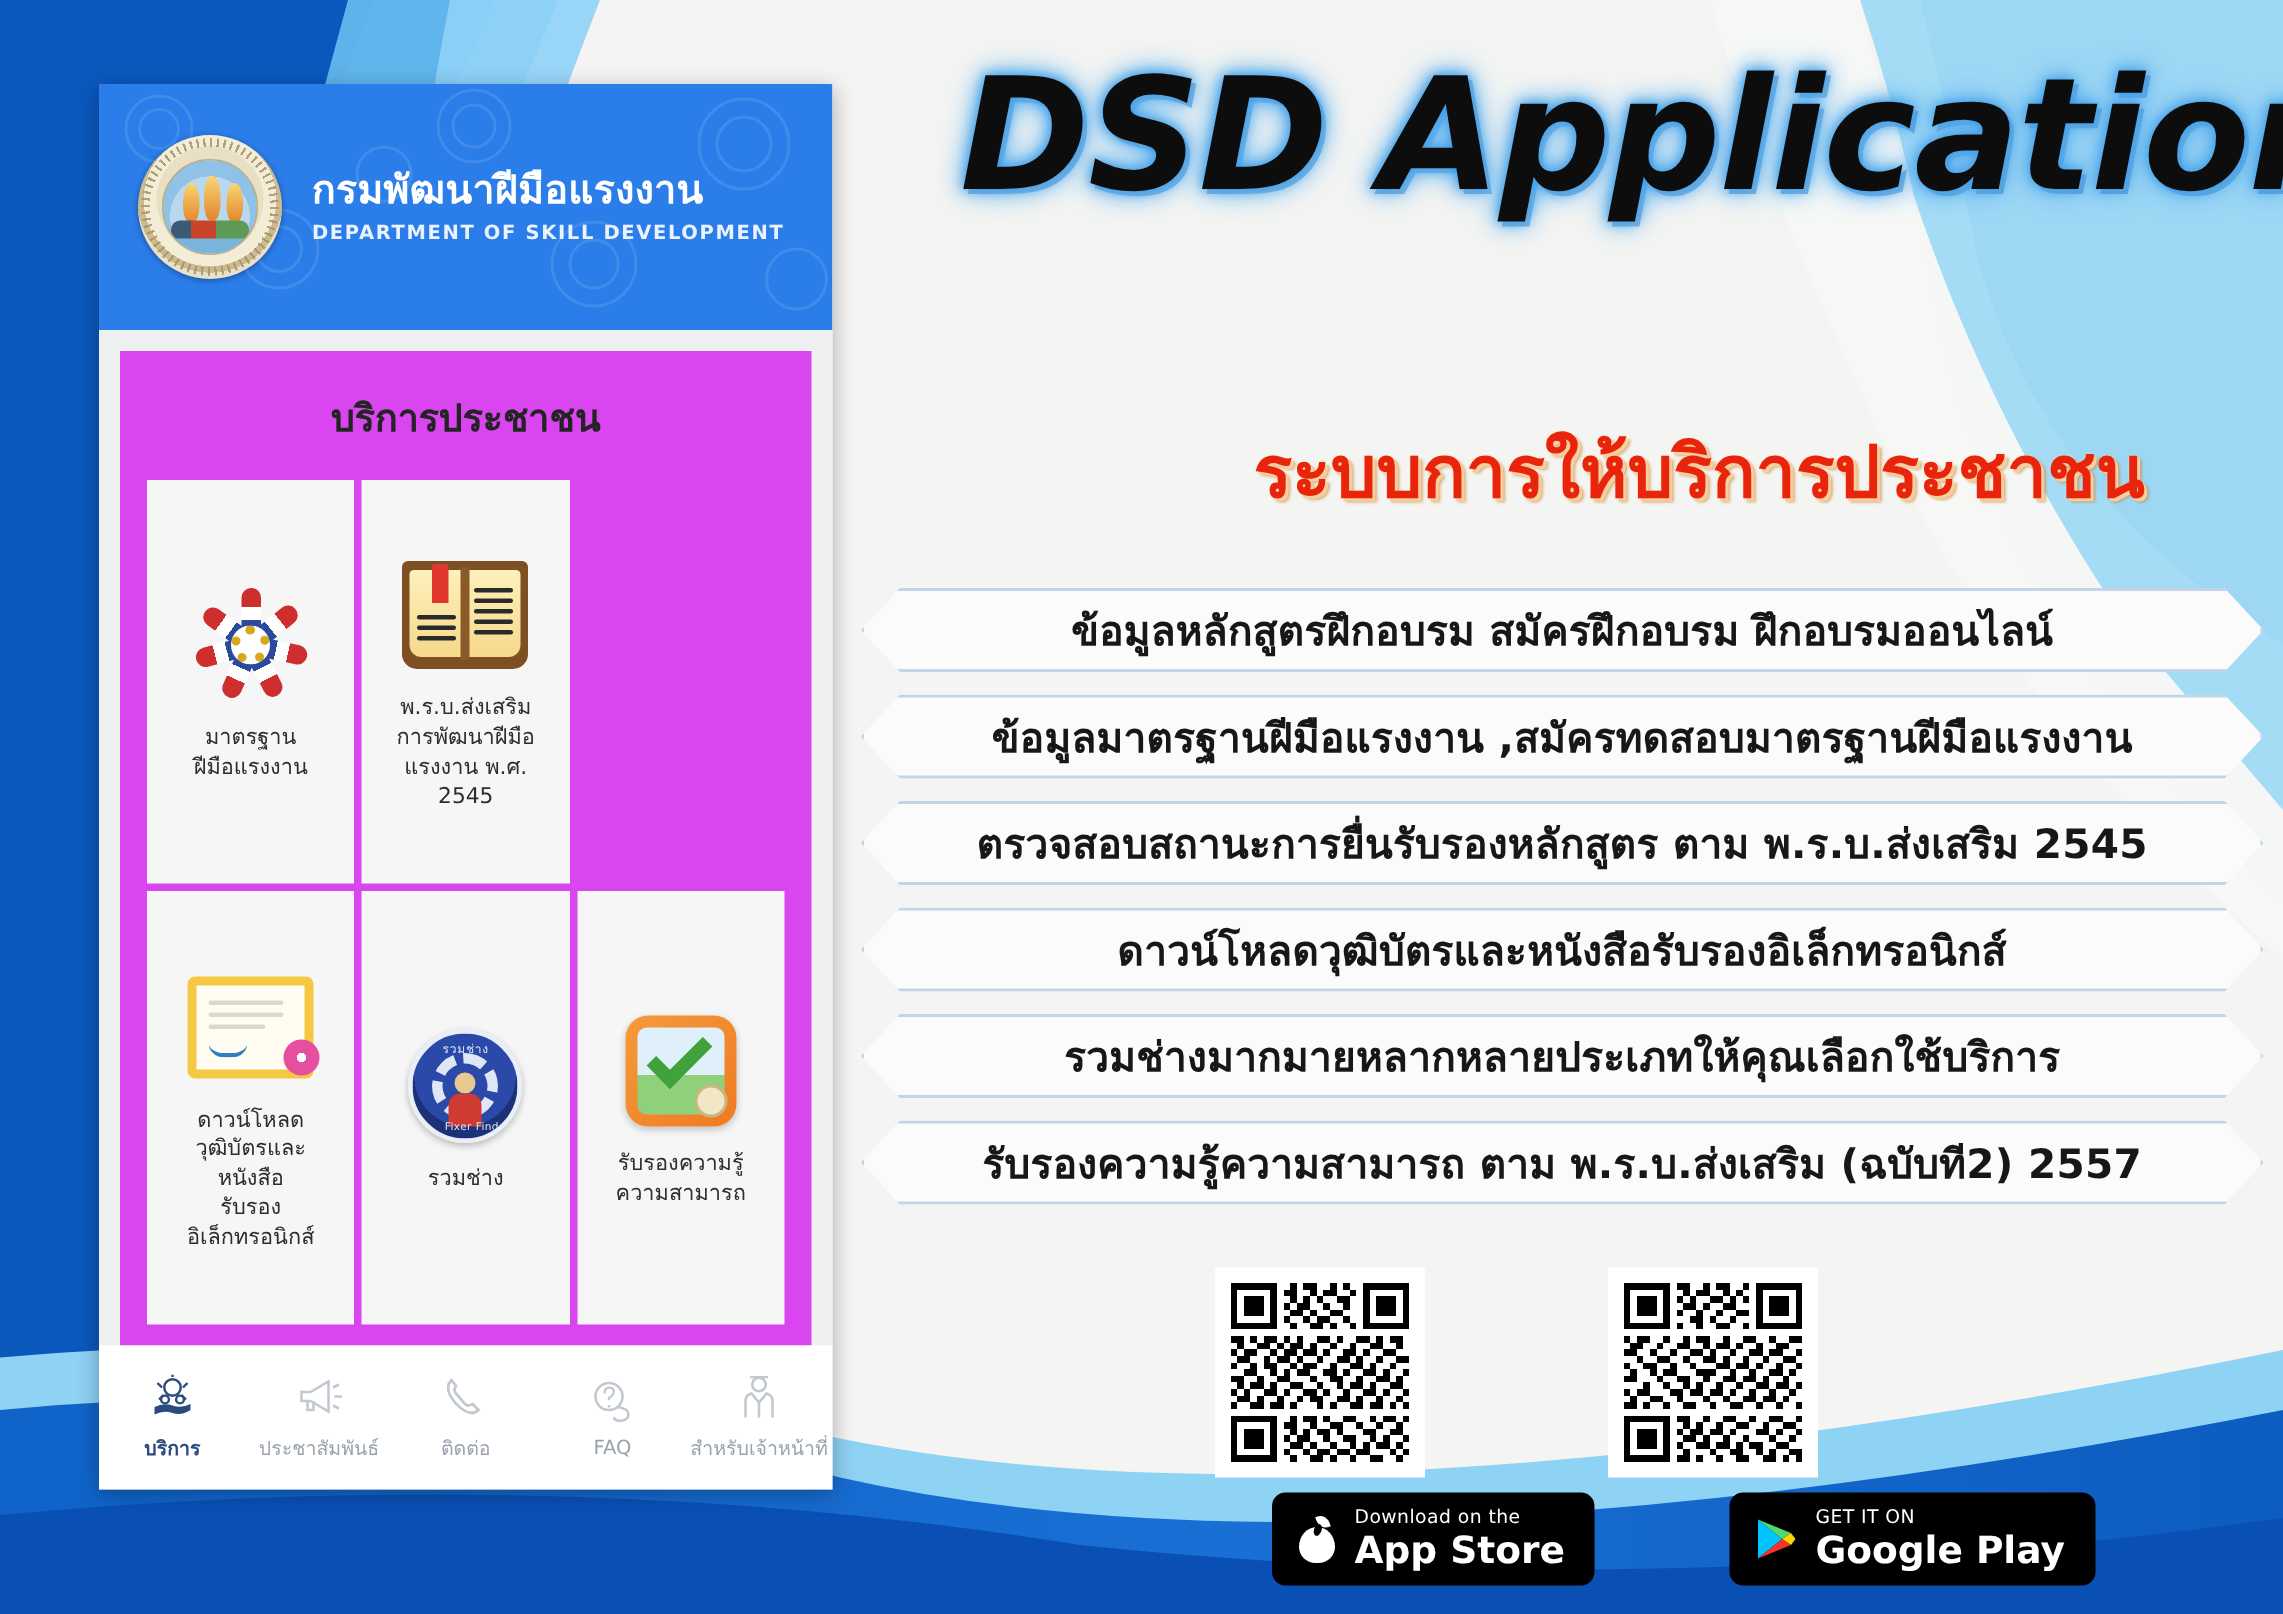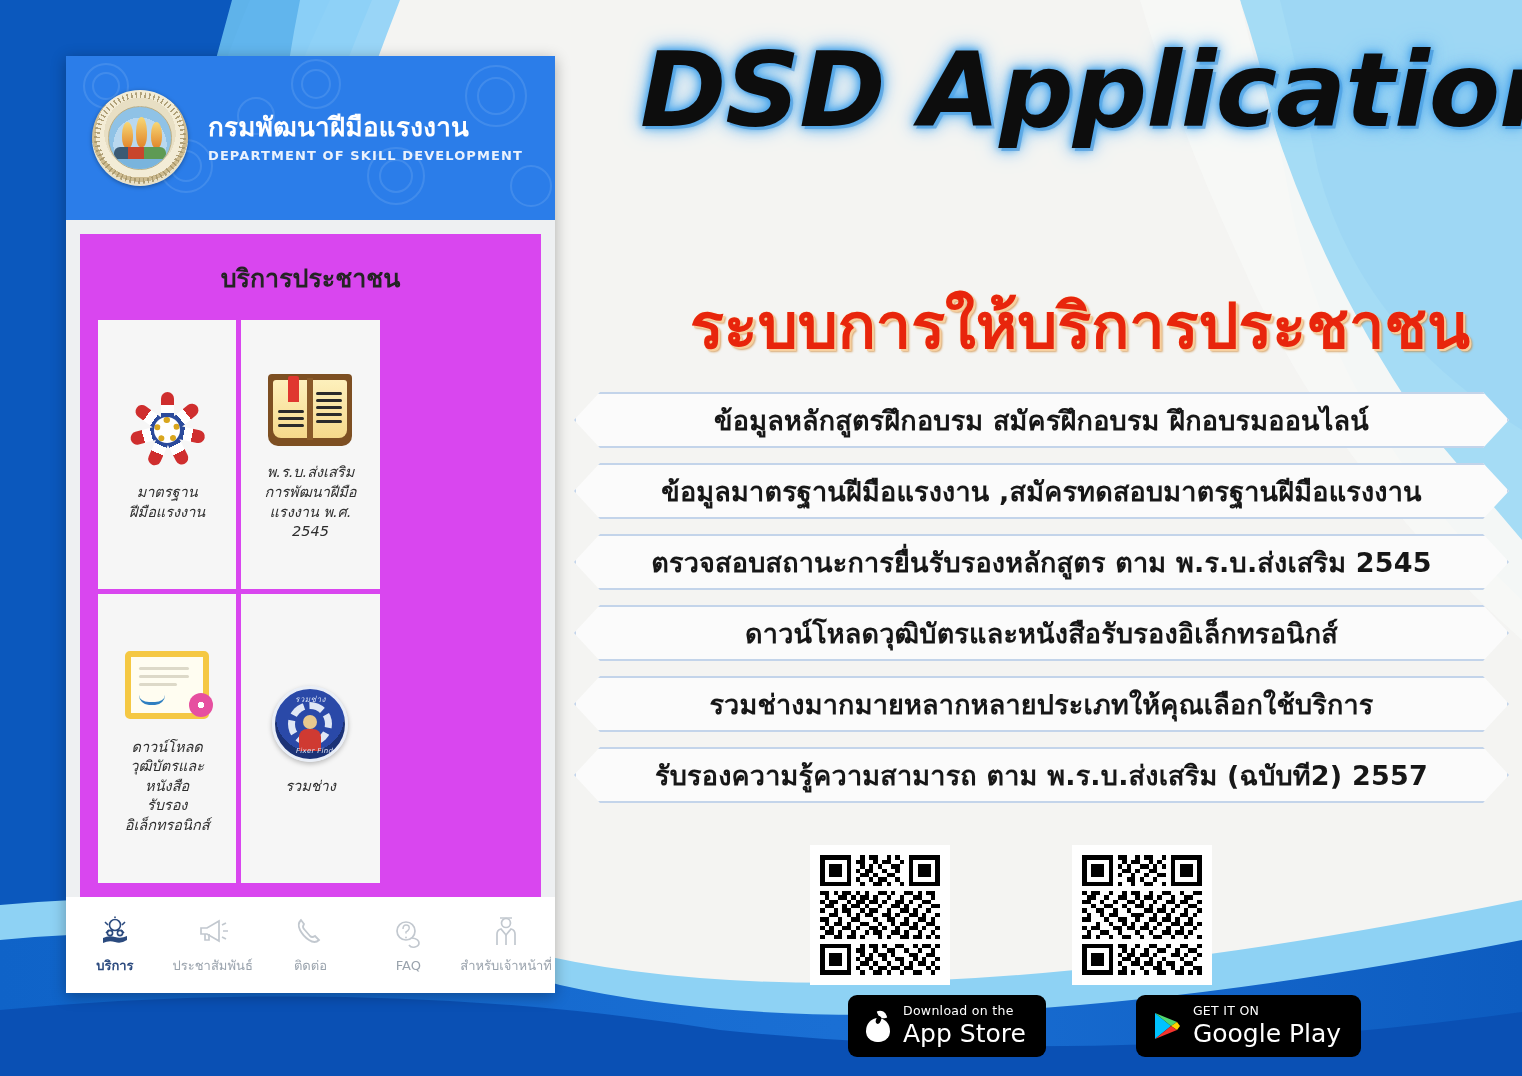--- a/index.html
+++ b/index.html
@@ -112,21 +112,20 @@
     display: grid; grid-template-columns: 1fr 1fr 1fr;
     gap: 5px; flex: 1 1 auto; min-height: 0;
   }
   .tile-row + .tile-row { margin-top: 5px; }
   .tile {
     background: #f6f6f6;
     display: flex; flex-direction: column;
     align-items: center; justify-content: center;
     padding: 10px 6px; gap: 10px;
     min-height: 0;
-    font-style: italic;
   }
   .tile .art { height: 86px; display:flex; align-items:center; justify-content:center; }
   .tile .lbl {
     font-size: 14.5px; color: #2e2e2e; text-align: center;
     line-height: 1.35; font-weight: 400;
   }
 
   
   .art-trainer { width: 86px; height: 82px; position: relative; }
   .art-trainer .board { position:absolute; right:0; top:6px; width:52px; height:48px; background:#f2f2f0; border:2px solid #e8e8e6;}
@@ -218,22 +217,22 @@
     position:absolute; left: 80px; top: 38px; width: 800px;
     font-size: 104px; font-weight: 700; font-style: italic;
     color: #0d0d0d; letter-spacing: -1px; line-height: 1;
     text-shadow:
       0 0 7px #3b9ce8, 0 0 14px #53aaec, 0 0 22px #7cc2f2,
       3px 3px 0 rgba(30,110,190,.55);
     white-space: nowrap;
   }
   #thai-sub {
     position:absolute; left: 130px; top: 276px; width: 740px;
-    text-align:left;
-    font-size: 63px; font-weight: 700;
+    text-align:right;
+    font-size: 48px; font-weight: 700;
     color: #e8250c;
     text-shadow: 2px 2px 0 #f7cf9e, 3px 3px 2px rgba(200,120,30,.6), 0 0 1px #ffd9a0;
     white-space: nowrap;
   }
 
   #feature-list { position:absolute; left: 14px; top: 392px; width: 935px; text-align: center; }
   .ribbon {
     position: relative;
     height: 56px; margin-bottom: 15px;
     background: #fbfbfb;
@@ -253,21 +252,21 @@
   .qr svg { display:block; width:100%; height:100%; }
 
   
   #store-row { position:absolute; left: 240px; top: 995px; display:flex; gap: 90px; margin-left: 48px; }
   .store {
     background:#000; border-radius: 9px; height: 62px;
     display:flex; align-items:center; gap: 12px; padding: 0 20px 0 17px;
     color:#fff;
   }
   .store .small { font-size: 12.5px; line-height:1; letter-spacing:.3px; color:#fff; }
-  .store .big { font-size: 25px; font-weight: 400; line-height:1.05; color:#fff; }
+  .store .big { font-size: 25px; font-weight: 700; line-height:1.05; color:#fff; }
   .store .stack { display:flex; flex-direction:column; justify-content:center; gap:3px; }
   .apple-glyph { width:26px; height:32px; position:relative; flex:0 0 auto;}
   .apple-glyph .bodyA {
     position:absolute; left:1px; top:8px; width:24px; height:24px;
     background:#fff; border-radius: 50% 50% 46% 46% / 55% 55% 45% 45%;
   }
   .apple-glyph .bodyA::after{
     content:""; position:absolute; left:10px; top:-2px; width:5px; height:8px; background:#000;
     border-radius:50%; transform:rotate(20deg);
   }
@@ -423,20 +422,30 @@
                 <div class="txt-top">รวมช่าง</div>
                 <div class="gear"></div>
                 <div class="person"></div>
                 <div class="body"></div>
                 <div class="txt-bot">Fixer Finder</div>
               </div>
             </div>
             <div class="lbl th-text">รวมช่าง</div>
           </div>
 
+          <div class="tile">
+            <div class="art">
+              <div class="art-approve">
+                <div class="pic"></div>
+                <div class="check"></div>
+                <div class="seal"></div>
+              </div>
+            </div>
+            <div class="lbl th-text">รับรองความรู้<br>ความสามารถ</div>
+          </div>
         </div>
       </div>
     </div>
 
     <div id="phone-nav">
 
       <div class="nav-item active">
         <span class="ico">
           <svg viewBox="0 0 32 30" width="32" height="30" fill="none" stroke="#2b4a7e" stroke-width="1.6">
             <circle cx="16" cy="9" r="5.5"></circle>

